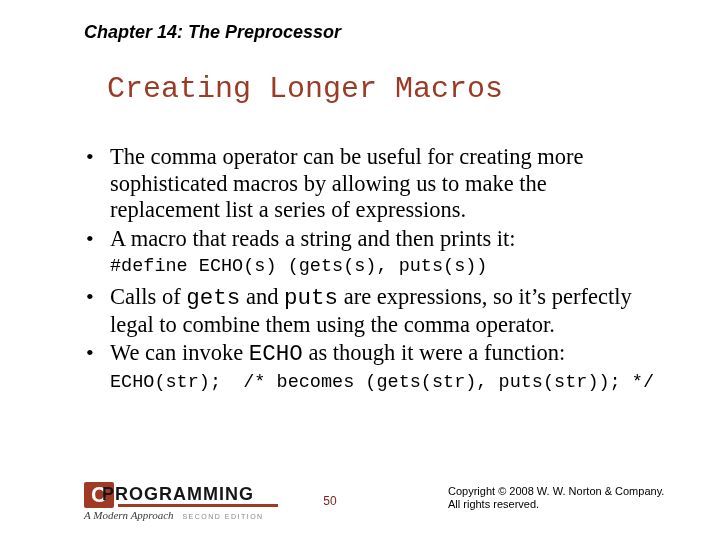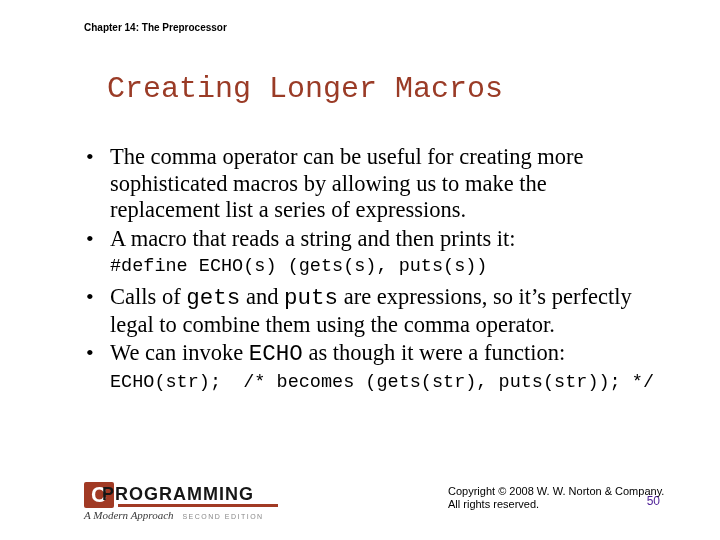--- a/index.html
+++ b/index.html
@@ -16,22 +16,23 @@
     width: 720px;
     height: 540px;
     box-sizing: border-box;
   }
   .chapter {
     position: absolute;
     top: 22px;
     left: 84px;
     font-family: Arial, Helvetica, sans-serif;
     font-weight: bold;
-    font-size: 10px;
+    font-size: 18px;
     color: #000;
+    font-style: italic;
   }
   .title {
     position: absolute;
     top: 72px;
     left: 1px;
     width: 608px;
     text-align: center;
     font-family: Liberation Mono, monospace;
     font-size: 30px;
     color: #9a3b26;
@@ -134,24 +135,24 @@
     font-size: 7px;
     letter-spacing: 1.5px;
     color: #888;
     margin-left: 6px;
   }
   .page-num {
     position: absolute;
     left: 0;
     width: 660px;
     bottom: 14px;
-    text-align: right;
+    text-align: center;
     font-family: Arial, Helvetica, sans-serif;
     font-size: 12px;
-    color: #4c1d95;
+    color: #7f1d1d;
   }
   .copyright {
     position: absolute;
     right: 52px;
     bottom: 10px;
     width: 220px;
     font-family: Arial, Helvetica, sans-serif;
     font-size: 11px;
     color: #000;
     line-height: 1.25;

